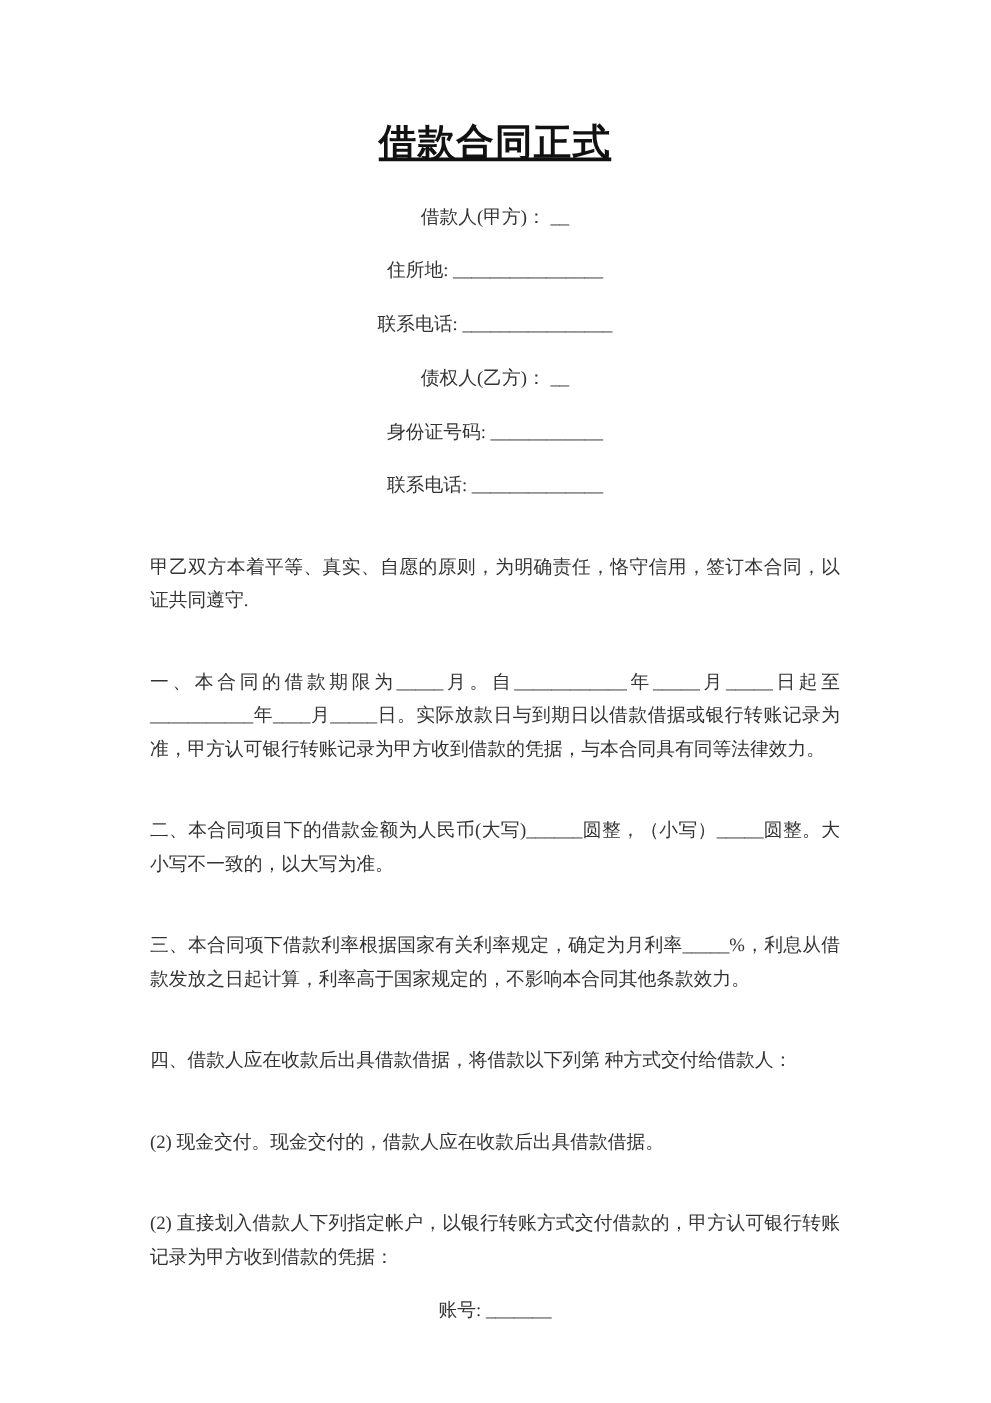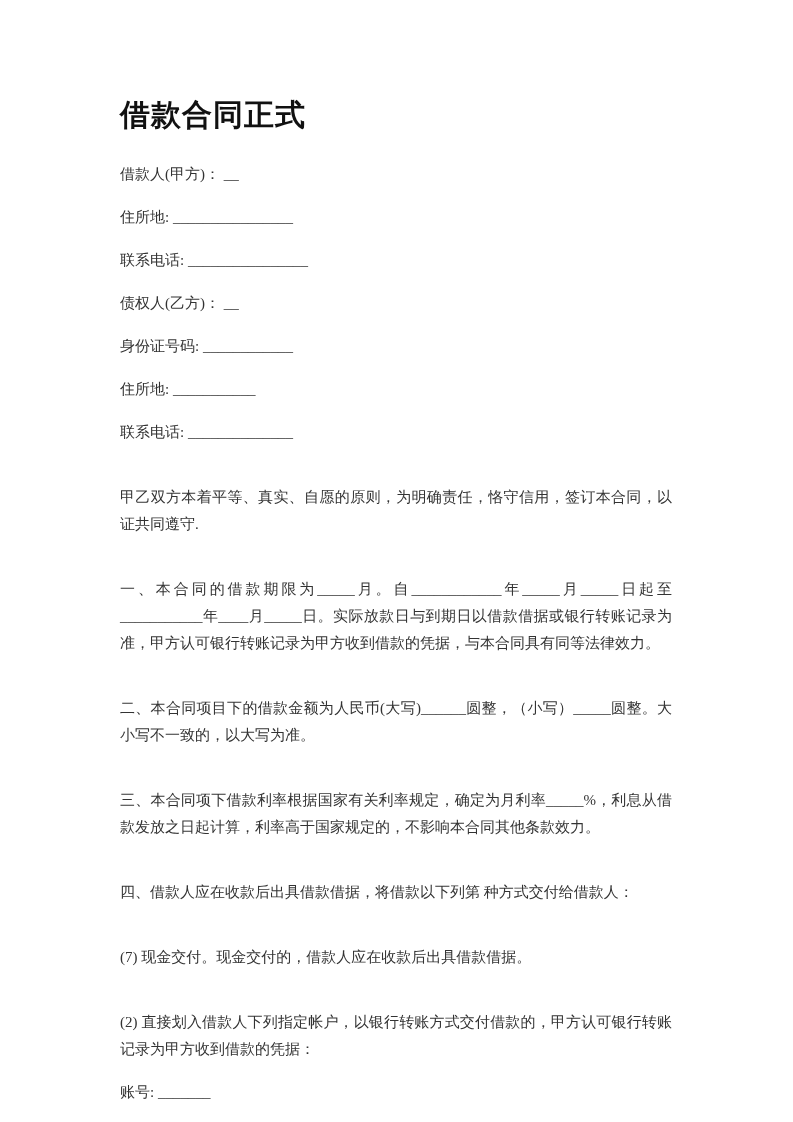--- a/index.html
+++ b/index.html
@@ -19,29 +19,31 @@
     width: 793px;
     height: 1122px;
     padding: 95px 121px 0 120px;
     background: #ffffff;
   }
   h1.doc-title {
     margin: 0 0 26px 0;
     font-size: 30px;
     line-height: 40px;
     font-weight: bold;
-    text-align: left;
+    text-align: center;
     color: #111111;
     letter-spacing: 1px;
+    text-decoration: underline;
   }
   p.line {
     margin: 0 0 16px 0;
     font-size: 15px;
     line-height: 27px;
     word-break: normal;
+    text-align: center;
   }
   p.justify {
     text-align: justify;
     margin-top: 38px;
   }
   .lbl, .blank {
     white-space: pre-wrap;
   }
   .blank {
     letter-spacing: 0;
@@ -68,39 +70,36 @@
   </p>
 
   <p class="line">
     <span class="lbl">债权人(乙方)： </span><span class="blank">__</span>
   </p>
 
   <p class="line">
     <span class="lbl">身份证号码: </span><span class="blank">____________</span>
   </p>
 
-  <p class="line">
-    <span class="lbl">住所地: </span><span class="blank">___________</span>
-  </p>
 
   <p class="line">
     <span class="lbl">联系电话: </span><span class="blank">______________</span>
   </p>
 
   <p class="line justify">甲乙双方本着平等、真实、自愿的原则，为明确责任，恪守信用，签订本合同，以证共同遵守.</p>
 
   <p class="line justify">一、本合同的借款期限为_____月。自____________年_____月_____日起至___________年____月_____日。实际放款日与到期日以借款借据或银行转账记录为准，甲方认可银行转账记录为甲方收到借款的凭据，与本合同具有同等法律效力。</p>
 
   <p class="line justify">二、本合同项目下的借款金额为人民币(大写)______圆整，（小写）_____圆整。大小写不一致的，以大写为准。</p>
 
   <p class="line justify">三、本合同项下借款利率根据国家有关利率规定，确定为月利率_____%，利息从借款发放之日起计算，利率高于国家规定的，不影响本合同其他条款效力。</p>
 
   <p class="line justify">四、借款人应在收款后出具借款借据，将借款以下列第 种方式交付给借款人：</p>
 
-  <p class="line justify">(7) 现金交付。现金交付的，借款人应在收款后出具借款借据。</p>
+  <p class="line justify">(2) 现金交付。现金交付的，借款人应在收款后出具借款借据。</p>
 
   <p class="line justify">(2) 直接划入借款人下列指定帐户，以银行转账方式交付借款的，甲方认可银行转账记录为甲方收到借款的凭据：</p>
 
   <p class="line">
     <span class="lbl">账号: </span><span class="blank">_______</span>
   </p>
 
 
 </div>
 

